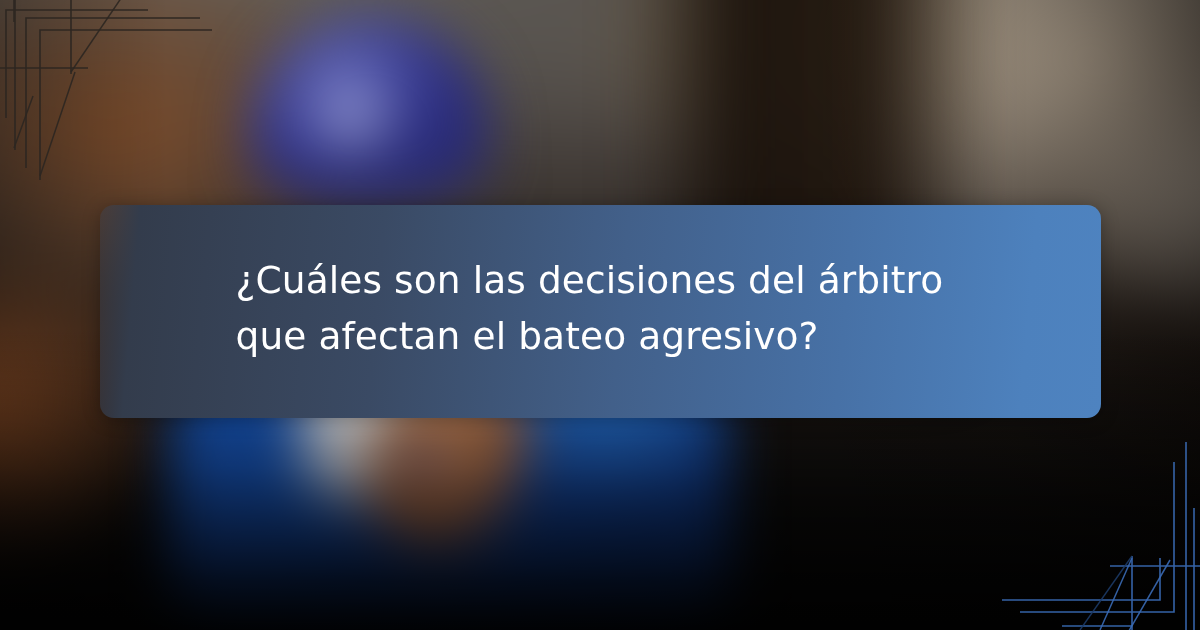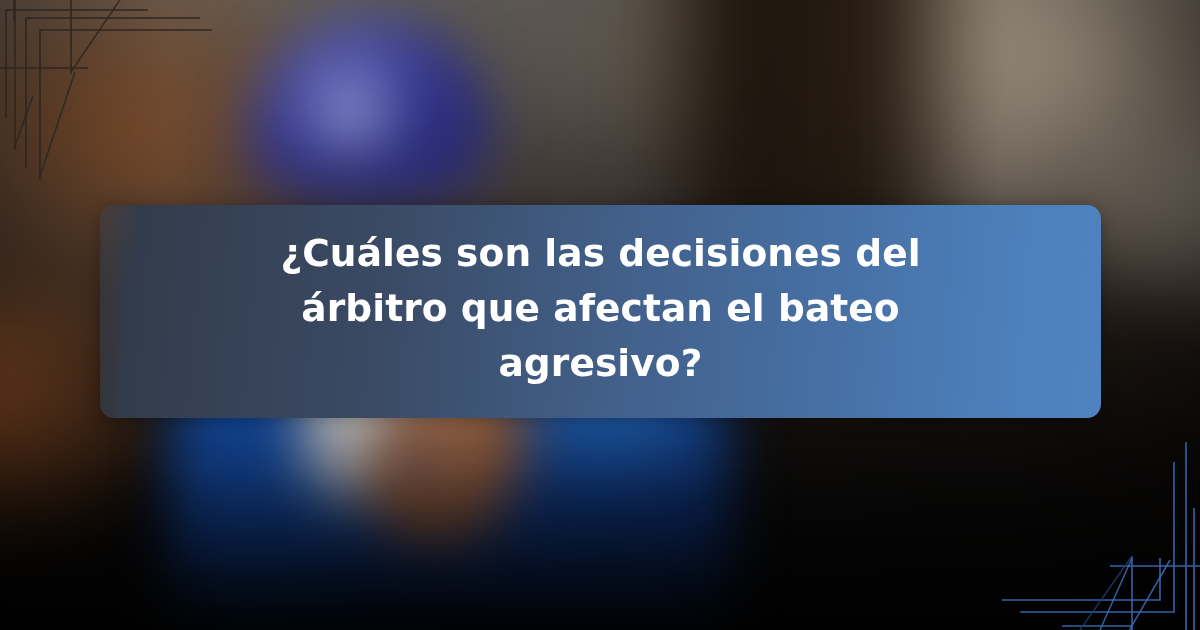--- a/index.html
+++ b/index.html
@@ -147,24 +147,24 @@
     align-items: center;
     justify-content: center;
     box-sizing: border-box;
     padding: 10px 54px 16px;
   }
   .card-title {
     margin: 16px;
     color: #ffffff;
     font-family: "DejaVu Sans", "Liberation Sans", sans-serif;
     font-size: 37.5px;
-    font-weight: 700;
+    font-weight: 400;
     line-height: 1.47;
     letter-spacing: 0.1px;
-    text-align: center;
+    text-align: left;
     max-width: 730px;
   }
 </style>
 </head>
 <body>
 
 <div class="canvas">
 
   <div class="photo" aria-label="Fotografía desenfocada de un jugador de béisbol con casco azul">
     <div class="photo-layer bg-base"></div>

